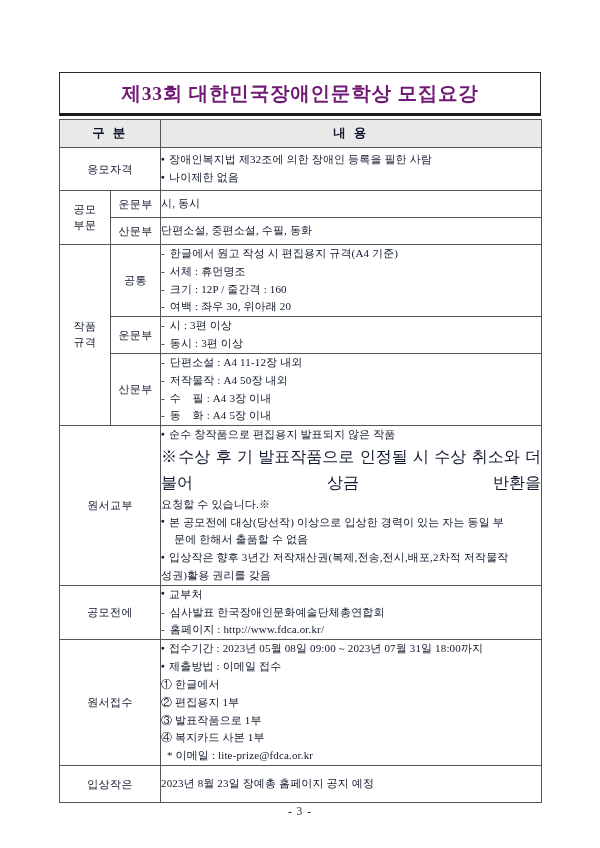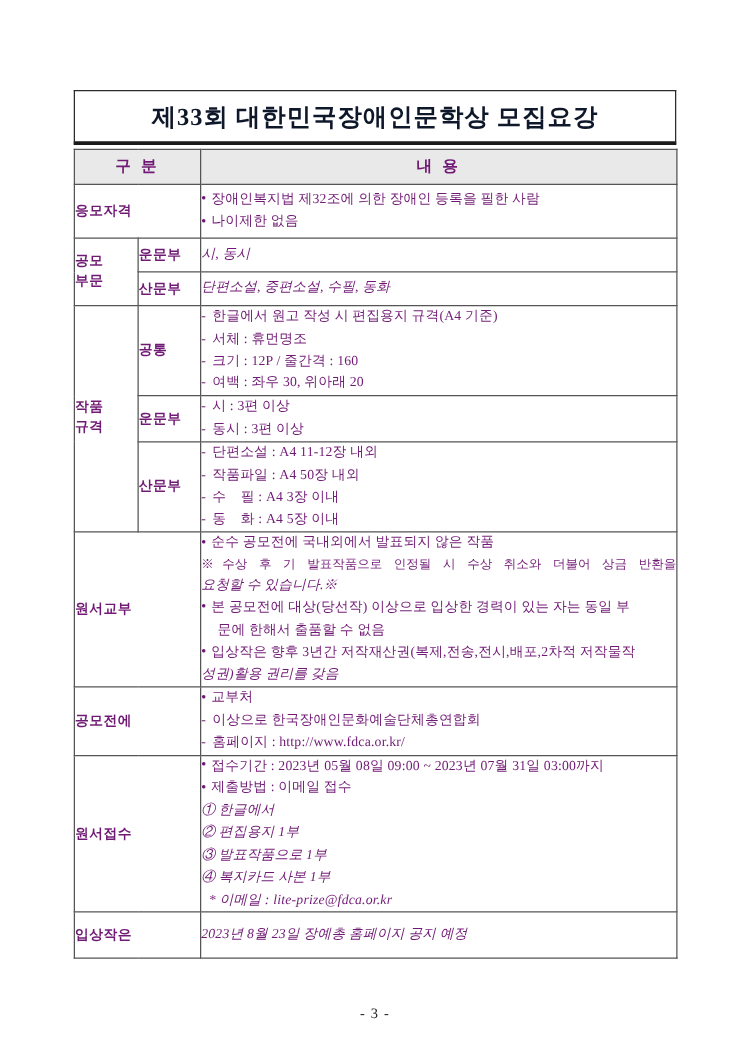--- a/index.html
+++ b/index.html
@@ -33,56 +33,56 @@
     border-bottom: 3px solid #1b1b1b;
     background: #ffffff;
     display: flex;
     align-items: center;
     justify-content: center;
   }
   .title-text {
     font-size: 19.5px;
     font-weight: bold;
     letter-spacing: 0.8px;
-    color: #0f172a;
+    color: #701a75;
     white-space: nowrap;
   }
 
   
   table.main {
     position: absolute;
     left: 59px;
     top: 119px;
     width: 482px;
     border-collapse: collapse;
     table-layout: fixed;
     background: #ffffff;
   }
   table.main td, table.main th {
     border: 1px solid #555555;
     padding: 0;
     vertical-align: middle;
     font-size: 11px;
     line-height: 1.52;
-    color: #701a75;
+    color: #0f172a;
   }
   table.main th {
     background: #e9e9e9;
     font-weight: bold;
     text-align: center;
     height: 27px;
     font-size: 12.5px;
     letter-spacing: 2.5px;
   }
   .lbl {
+    text-align: center;
     font-size: 11.5px;
     letter-spacing: 0.4px;
     color: #1c1c1c;
     padding: 4px 2px;
-    font-weight: bold;
   }
   .lbl .ln { display: block; line-height: 1.45; }
   .content {
     padding: 6px 8px 6px 10px;
     text-align: left;
   }
   .line {
     display: block;
     white-space: nowrap;
     font-size: 11px;
@@ -93,26 +93,26 @@
     content: "\25CF";
     font-size: 6.5px;
     vertical-align: 2.5px;
     margin-right: 4px;
   }
   .dash::before {
     content: "-";
     margin-right: 5px;
   }
   .indent { padding-left: 13px; display: block; }
-  .nomark { display: block; font-style: italic; }
+  .nomark { display: block; }
   .justify {
     display: block;
     text-align: justify;
     text-align-last: justify;
-    font-size: 10px;
+    font-size: 16px;
     line-height: 1.62;
   }
 
   
   .footer {
     position: absolute;
     left: 0;
     top: 805px;
     width: 600px;
     text-align: center;
@@ -189,52 +189,52 @@
         <td class="content">
           <span class="line dash">시 : 3편 이상</span>
           <span class="line dash">동시 : 3편 이상</span>
         </td>
       </tr>
 
       <tr>
         <td class="lbl">산문부</td>
         <td class="content">
           <span class="line dash">단편소설 : A4 11-12장 내외</span>
-          <span class="line dash">작품파일 : A4 50장 내외</span>
+          <span class="line dash">저작물작 : A4 50장 내외</span>
           <span class="line dash" style="white-space:pre">수    필 : A4 3장 이내</span>
           <span class="line dash" style="white-space:pre">동    화 : A4 5장 이내</span>
         </td>
       </tr>
 
       <tr>
         <td colspan="2" class="lbl">원서교부</td>
         <td class="content">
-          <span class="line bullet">순수 공모전에 국내외에서 발표되지 않은 작품</span>
+          <span class="line bullet">순수 창작품으로 편집용지 발표되지 않은 작품</span>
           <span class="justify">※수상 후 기 발표작품으로 인정될 시 수상 취소와 더불어 상금 반환을</span>
           <span class="line nomark">요청할 수 있습니다.※</span>
           <span class="line bullet">본 공모전에 대상(당선작) 이상으로 입상한 경력이 있는 자는 동일 부</span>
           <span class="line indent">문에 한해서 출품할 수 없음</span>
           <span class="line bullet">입상작은 향후 3년간 저작재산권(복제,전송,전시,배포,2차적 저작물작</span>
           <span class="line nomark">성권)활용 권리를 갖음</span>
         </td>
       </tr>
 
       <tr>
         <td colspan="2" class="lbl">공모전에</td>
         <td class="content">
           <span class="line bullet">교부처</span>
-          <span class="line dash">이상으로 한국장애인문화예술단체총연합회</span>
+          <span class="line dash">심사발표 한국장애인문화예술단체총연합회</span>
           <span class="line dash">홈페이지 : http://www.fdca.or.kr/</span>
         </td>
       </tr>
 
       <tr>
         <td colspan="2" class="lbl">원서접수</td>
         <td class="content">
-          <span class="line bullet">접수기간 : 2023년 05월 08일 09:00 ~ 2023년 07월 31일 03:00까지</span>
+          <span class="line bullet">접수기간 : 2023년 05월 08일 09:00 ~ 2023년 07월 31일 18:00까지</span>
           <span class="line bullet">제출방법 : 이메일 접수</span>
           <span class="line nomark">① 한글에서</span>
           <span class="line nomark">② 편집용지 1부</span>
           <span class="line nomark">③ 발표작품으로 1부</span>
           <span class="line nomark">④ 복지카드 사본 1부</span>
           <span class="line nomark" style="padding-left:6px">* 이메일 : lite-prize@fdca.or.kr</span>
         </td>
       </tr>
 
       <tr>

